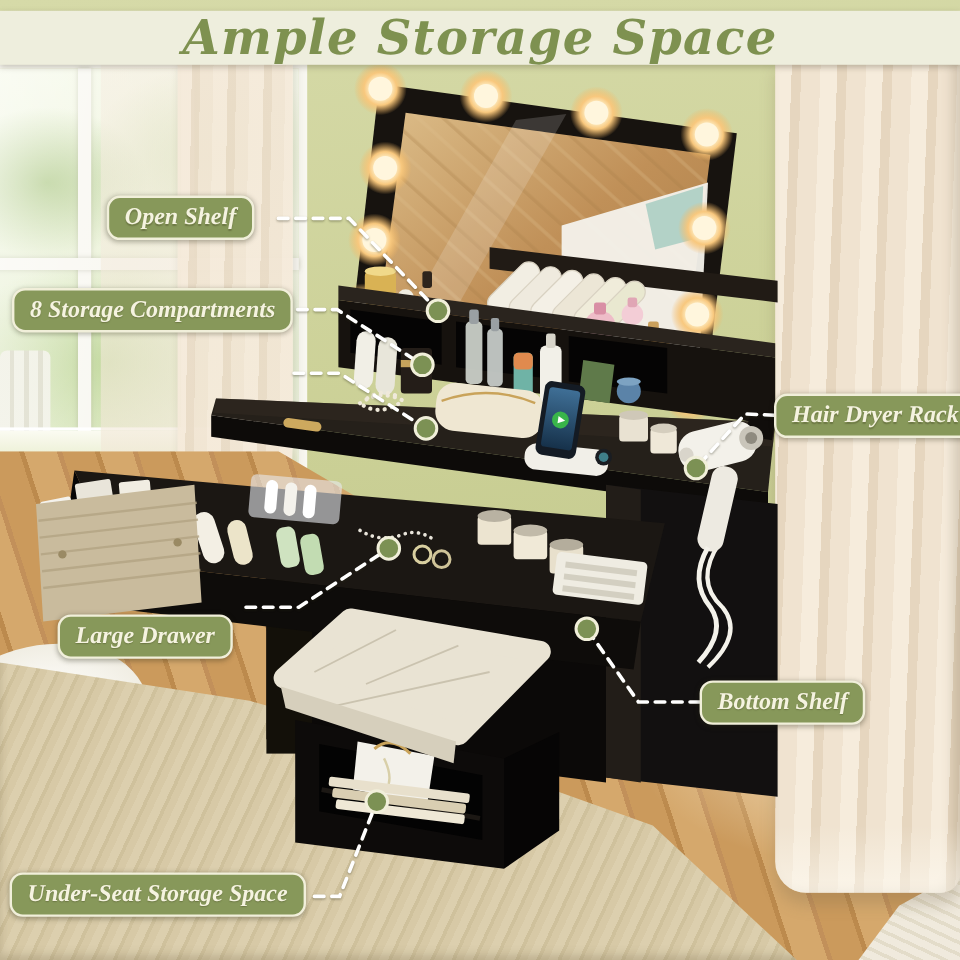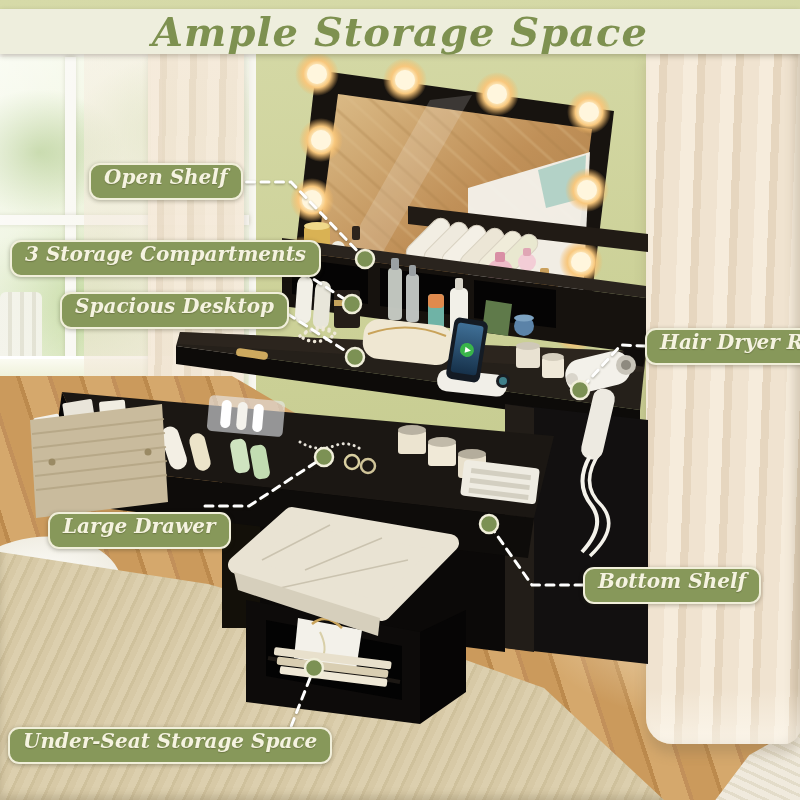--- a/index.html
+++ b/index.html
@@ -53,23 +53,23 @@
   .rug-corner{position:absolute;left:706px;top:706px;width:94px;height:94px;
     background:repeating-linear-gradient(25deg,#f0eadd 0 6px,#e3dcc9 6px 9px);
     clip-path:polygon(46% 52%,100% 22%,100% 100%,10% 100%);}
   
   #scene,#annot{position:absolute;left:0;top:0;}
   
   .banner{position:absolute;left:0;top:9px;width:800px;height:45px;background:var(--banner-bg);
     box-shadow:0 2px 5px rgba(60,55,35,.28);display:flex;align-items:center;justify-content:center;}
   .banner h1{margin:0;font-size:40px;line-height:45px;font-weight:bold;font-style:italic;
     color:var(--title-green);letter-spacing:1px;white-space:nowrap;}
-  .callout{position:absolute;height:37px;display:flex;box-sizing:border-box;
+  .callout{position:absolute;height:37px;display:flex;align-items:center;box-sizing:border-box;
     padding:0 13px;background:var(--callout-bg);border:2.5px solid var(--callout-border);
-    border-radius:11px;box-shadow:0 1px 4px rgba(40,40,20,.35);white-space:nowrap;}
+    border-radius:11px;box-shadow:0 1px 4px rgba(40,40,20,.35);white-space:nowrap;font-family:Liberation Serif, serif;}
   .callout span{font-size:20px;font-weight:bold;font-style:italic;color:var(--callout-text);
     text-shadow:0 1px 1px rgba(60,60,30,.35);}
   .dash{stroke:var(--connector);stroke-width:3;stroke-dasharray:8 6.5;stroke-linecap:round;fill:none;
     filter:drop-shadow(0 1px 1px rgba(40,40,20,.4));}
   .dot{fill:var(--dot-fill);stroke:var(--callout-border);stroke-width:2.5;}
 </style>
 </head>
 <body>
 
 <div id="stage">
@@ -355,24 +355,21 @@
     <circle class="dot" cx="580" cy="390" r="9"></circle>
     <circle class="dot" cx="324" cy="457" r="9"></circle>
     <circle class="dot" cx="489" cy="524" r="9"></circle>
     <circle class="dot" cx="314" cy="668" r="9"></circle>
   </svg>
 
   <div class="callout" style="left:89px;top:163px">
       <span>Open Shelf</span>
     </div>
   <div class="callout" style="left:10px;top:240px">
-      <span>3 Storage Compartments</span>
-    </div>
-  <div class="callout" style="left:60px;top:292px">
-      <span>Spacious Desktop</span>
+      <span>8 Storage Compartments</span>
     </div>
   <div class="callout" style="left:645px;top:328px">
       <span>Hair Dryer Rack</span>
     </div>
   <div class="callout" style="left:48px;top:512px">
       <span>Large Drawer</span>
     </div>
   <div class="callout" style="left:8px;top:727px">
       <span>Under-Seat Storage Space</span>
     </div>

